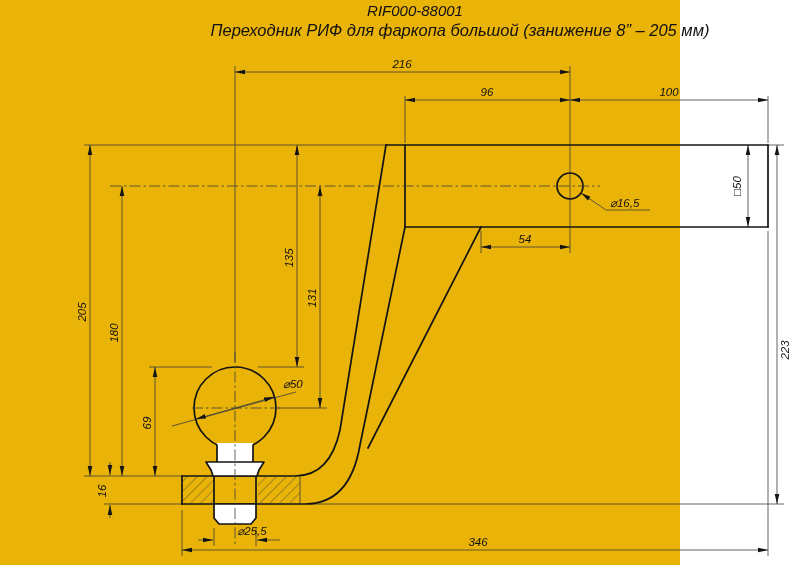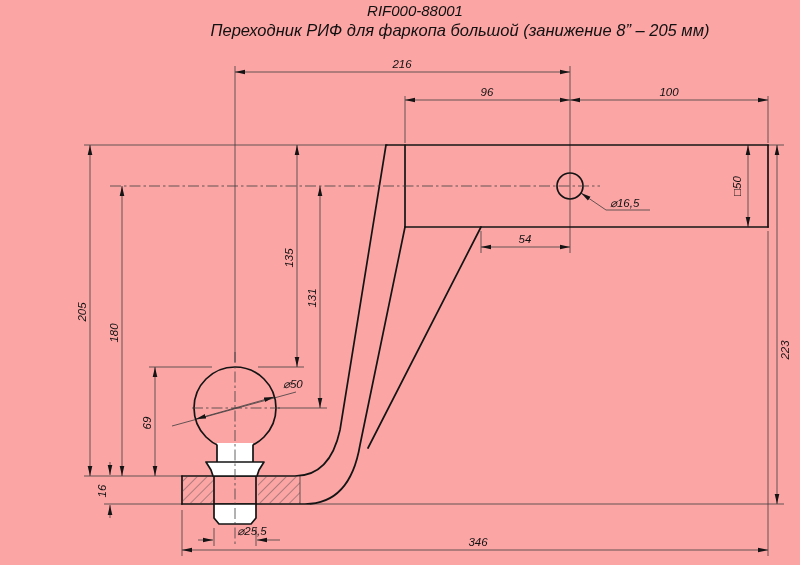--- a/index.html
+++ b/index.html
@@ -1,16 +1,16 @@
 <!DOCTYPE html>
 <html><head>
 <meta charset="utf-8">
 <style>
   html,body{margin:0;padding:0;background:#fff;width:800px;height:565px;overflow:hidden;}
-  .page{position:relative;width:800px;height:565px;background:#fca5a5;}
+  .page{position:relative;width:680px;height:565px;background:#eab308;}
   svg{display:block;}
   text{fill:#111;}
   .dim{font:italic 11.5px "Liberation Sans", sans-serif;}
   .title-code{font:italic 15px "Liberation Sans", sans-serif;}
   .title-sub{font:italic 16.5px "Liberation Sans", sans-serif;}
   .main{stroke:#141414;stroke-width:1.7;fill:none;stroke-linecap:round;stroke-linejoin:round;}
   .mainf{stroke:#141414;stroke-width:1.7;fill:#ffffff;stroke-linejoin:round;}
   .thin{stroke:#3c3c3c;stroke-width:0.8;fill:none;}
   .cline{stroke:#3c3c3c;stroke-width:0.8;fill:none;stroke-dasharray:11 3 2.5 3;}
   .mask{fill:#ffffff;stroke:none;}

